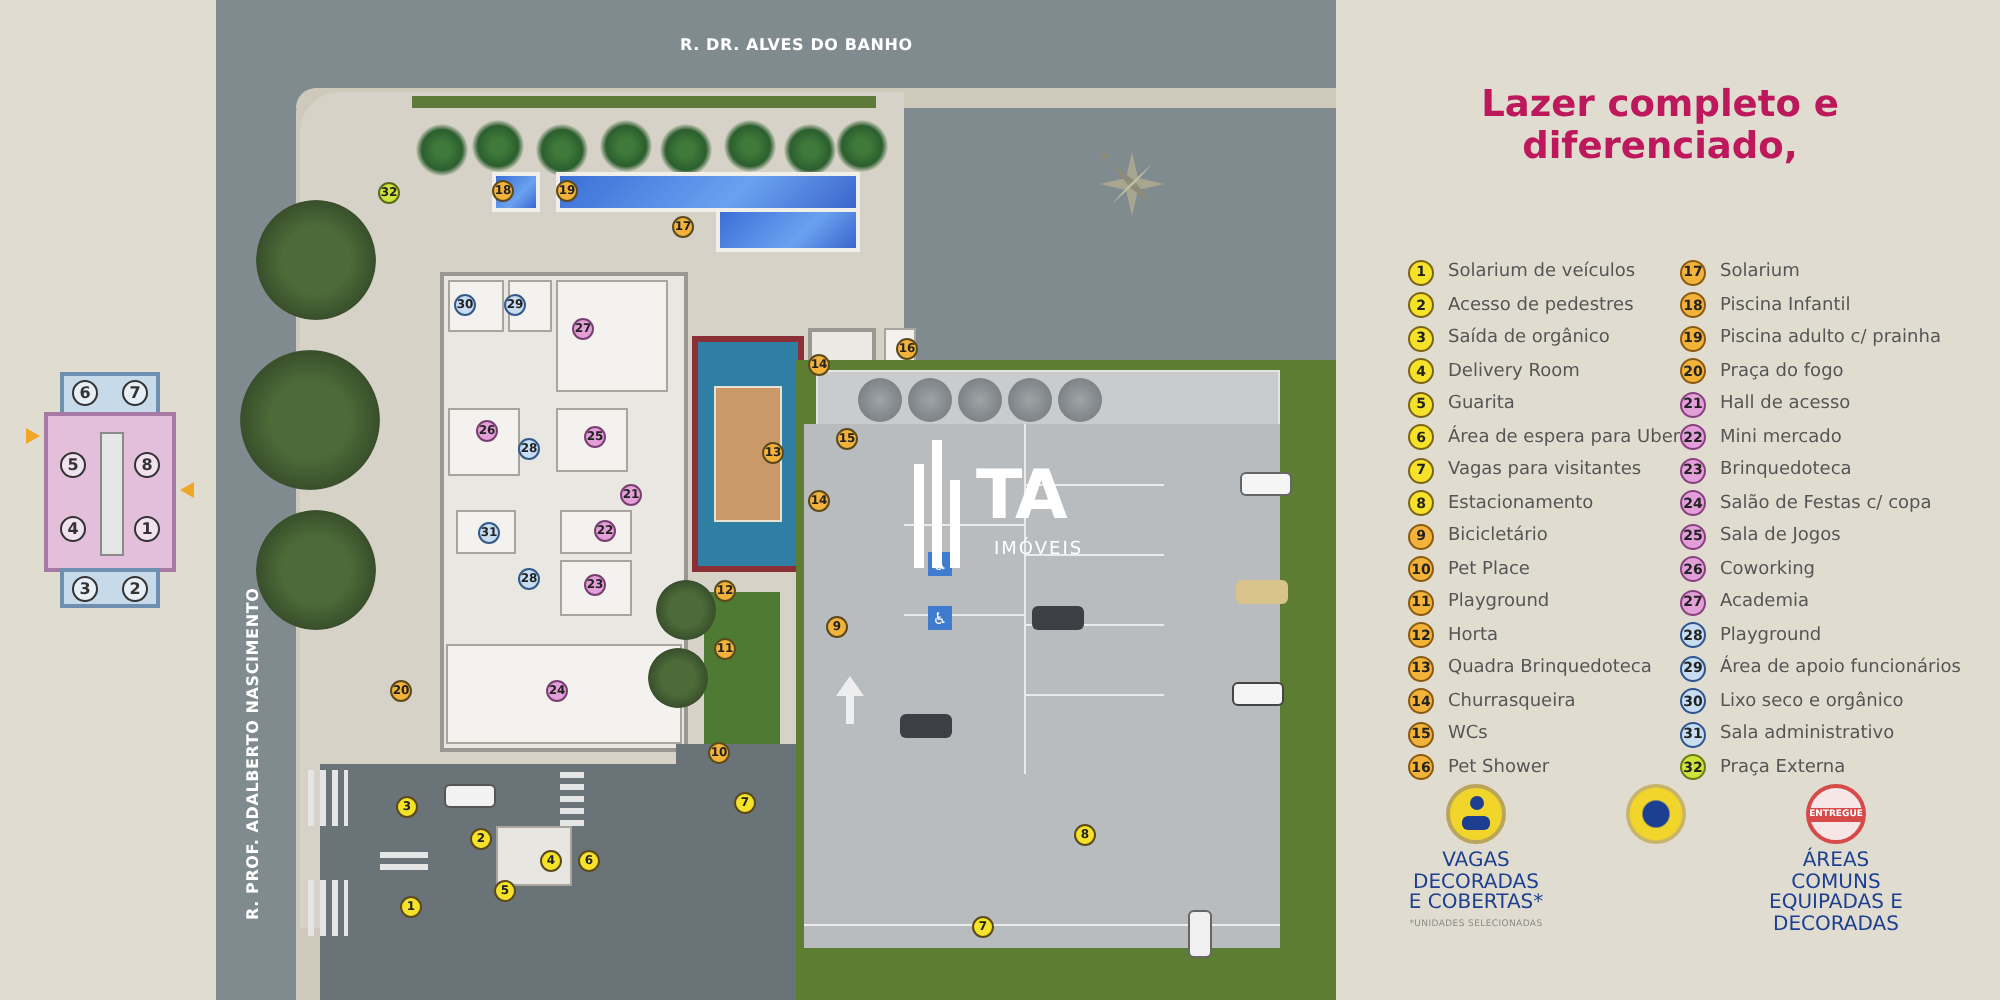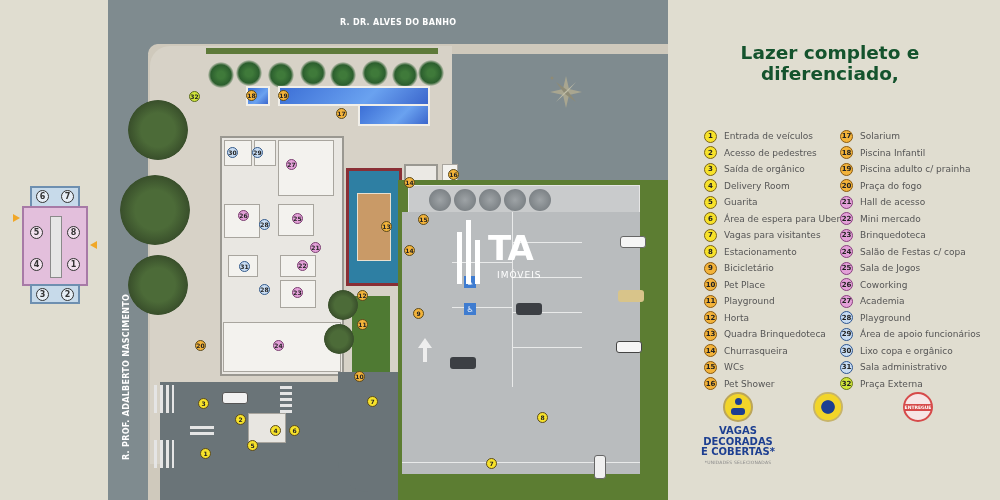--- a/index.html
+++ b/index.html
@@ -60,37 +60,37 @@
   .logo { position: absolute; left: 345px; top: 214px; color: #fff; }
   .logo-bars { position: absolute; left: 0; top: 0; width: 30px; height: 70px; }
   .logo-bar { position: absolute; bottom: 0; width: 5px; background: #fff; }
   .logo-ta { position: absolute; left: 35px; top: 14px; font-size: 34px; font-weight: bold; letter-spacing: -1px; }
   .logo-sub { position: absolute; left: 44px; top: 56px; font-size: 9px; letter-spacing: 1px; }
 
   
   .compass { position: absolute; left: 548px; top: 74px; width: 36px; height: 36px; }
 
   
-  .title { position: absolute; left: 675px; top: 42px; width: 310px; text-align: center; color: #14532d; font-weight: bold; font-size: 18.5px; line-height: 21px; }
+  .title { position: absolute; left: 675px; top: 42px; width: 310px; text-align: center; color: #be185d; font-weight: bold; font-size: 18.5px; line-height: 21px; }
   .legend { position: absolute; top: 128px; }
   .legend.col1 { left: 704px; }
   .legend.col2 { left: 840px; }
   .legend-item { display: flex; align-items: center; height: 16.5px; }
   .badge { width: 13px; height: 13px; border-radius: 50%; border: 1.5px solid #7b6318; font-size: 7px; font-weight: bold; color: #222;
            display: flex; align-items: center; justify-content: center; margin-right: 7px; flex: none; }
   .badge.y { background: #f7e22a; }
   .badge.o { background: #f3b33a; border-color: #8a5a12; }
   .badge.p { background: #e3a0d8; border-color: #8a3f80; }
   .badge.b { background: #c8dcf2; border-color: #2d5590; }
   .badge.g { background: #cfe43a; border-color: #6a7a14; }
   .legend-label { font-size: 9px; color: #555; white-space: nowrap; }
 
   .feature { position: absolute; top: 392px; width: 90px; text-align: center; }
   .feature-icon { width: 30px; height: 30px; border-radius: 50%; margin: 0 auto 4px; position: relative; }
-  .feature-text { color: #1d3f91; font-weight: bold; font-size: 10px; line-height: 10.5px; }
+  .feature-text { color: #1d3f91; font-weight: normal; font-size: 10px; line-height: 10.5px; }
   .feature-note { color: #888; font-size: 4.5px; margin-top: 2px; letter-spacing: .2px; }
 </style>
 </head>
 <body>
 
 <div class="floorplan">
   <div class="fp-block fp-blue" style="left:14px;top:0;width:50px;height:22px;"></div>
   <div class="fp-block fp-pink" style="left:6px;top:20px;width:66px;height:80px;"></div>
   <div class="fp-block fp-blue" style="left:14px;top:98px;width:50px;height:20px;"></div>
   <div class="fp-core"></div>
@@ -252,21 +252,21 @@
   <circle cx="4" cy="4" r="1.5" fill="#8e8b76"></circle>
 </svg>
 
 <div class="title">
   <div>Lazer completo e diferenciado,</div>
 </div>
 
 <div class="legend col1" id="legend-col1">
     <div class="legend-item">
       <span class="badge y">1</span>
-      <span class="legend-label">Entrada de veículos</span>
+      <span class="legend-label">Solarium de veículos</span>
     </div>
     <div class="legend-item">
       <span class="badge y">2</span>
       <span class="legend-label">Acesso de pedestres</span>
     </div>
     <div class="legend-item">
       <span class="badge y">3</span>
       <span class="legend-label">Saída de orgânico</span>
     </div>
     <div class="legend-item">
@@ -370,21 +370,21 @@
     <div class="legend-item">
       <span class="badge b">28</span>
       <span class="legend-label">Playground</span>
     </div>
     <div class="legend-item">
       <span class="badge b">29</span>
       <span class="legend-label">Área de apoio funcionários</span>
     </div>
     <div class="legend-item">
       <span class="badge b">30</span>
-      <span class="legend-label">Lixo copa e orgânico</span>
+      <span class="legend-label">Lixo seco e orgânico</span>
     </div>
     <div class="legend-item">
       <span class="badge b">31</span>
       <span class="legend-label">Sala administrativo</span>
     </div>
     <div class="legend-item">
       <span class="badge g">32</span>
       <span class="legend-label">Praça Externa</span>
     </div>
   </div>
@@ -403,13 +403,19 @@
 </div>
 
 <div class="feature" style="left:783px;">
   <div class="feature-icon" style="background:radial-gradient(circle,#1d3f91 30%,#f2d52a 34%,#f2d52a 60%,#c7b46a 64%);"></div>
 </div>
 
 <div class="feature" style="left:873px;">
   <div class="feature-icon" style="background:#f6e6e6;border:2px solid #d64a4a;">
     <div style="position:absolute;left:-1px;top:10px;width:28px;height:7px;background:#d64a4a;color:#fff;font-size:4.5px;font-weight:bold;display:flex;align-items:center;justify-content:center;">ENTREGUE</div>
   </div>
+  <div class="feature-text">
+    <div>ÁREAS</div>
+    <div>COMUNS</div>
+    <div>EQUIPADAS E</div>
+    <div>DECORADAS</div>
+  </div>
 </div>
 
 </body></html>

